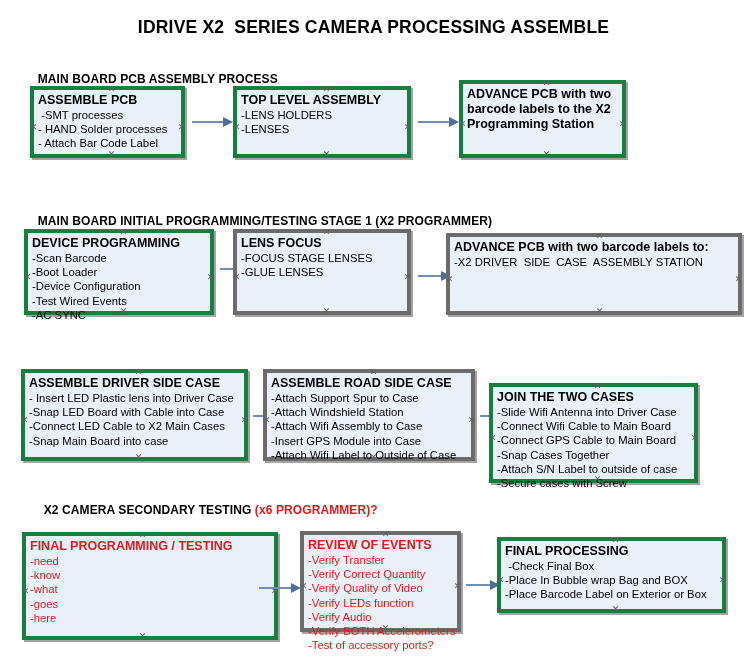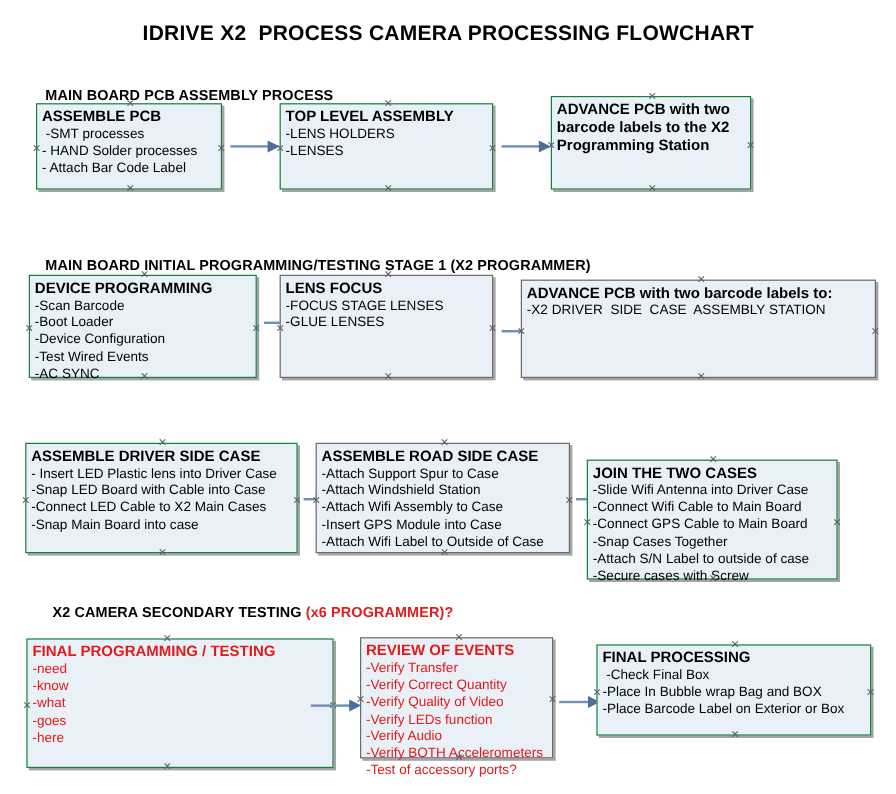--- a/index.html
+++ b/index.html
@@ -36,21 +36,21 @@
     letter-spacing: 0.1px;
     white-space: pre;
   }
   .section-title .red {
     color: #e01b1b;
   }
 
   
   .fbox {
     background: #eaf0f8;
-    border: 1px solid #15803d;
+    border: 4px solid #15803d;
     box-sizing: border-box;
     box-shadow: 2px 2px 0 rgba(90,90,90,0.55);
     padding: 3px 4px 3px 4px;
     overflow: visible;
   }
   .fbox.gray-edge {
     border-color: #6b6b6b;
   }
   .fbox .bx-title {
     font-size: 12.5px;
@@ -96,21 +96,21 @@
     text-align: center;
     user-select: none;
   }
   .xmark::before { content: "\2715"; }
 </style>
 </head>
 <body>
 
 <div id="canvas">
 
-  <div class="abs doc-title">IDRIVE X2  PROCESS CAMERA PROCESSING FLOWCHART</div>
+  <div class="abs doc-title">IDRIVE X2  SERIES CAMERA PROCESSING ASSEMBLE</div>
 
   <div class="abs section-title" style="left:24px; top:58px;">
     <span>MAIN BOARD PCB ASSEMBLY PROCESS</span>
   </div>
 
   <div class="abs fbox" style="left:30px; top:86px; width:155px; height:72px;">
     <div class="bx-title">ASSEMBLE PCB</div>
     <div class="bx-line"> -SMT processes</div>
     <div class="bx-line">- HAND Solder processes</div>
     <div class="bx-line">- Attach Bar Code Label</div>
@@ -166,21 +166,21 @@
     <div class="bx-line">-FOCUS STAGE LENSES</div>
     <div class="bx-line">-GLUE LENSES</div>
     <div class="abs xmark" style="left:85px; top:-5px;"></div>
     <div class="abs xmark" style="left:85px; bottom:-5px;"></div>
     <div class="abs xmark" style="left:-5px; top:40px;"></div>
     <div class="abs xmark" style="right:-5px; top:40px;"></div>
   </div>
 
   <div class="abs conn" style="left:418px; top:275px; width:24px;"></div>
 
-  <div class="abs fbox gray-edge" style="left:434px; top:233px; width:296px; height:82px;">
+  <div class="abs fbox gray-edge" style="left:446px; top:233px; width:296px; height:82px;">
     <div class="bx-title">ADVANCE PCB with two barcode labels to:</div>
     <div class="bx-line">-X2 DRIVER  SIDE  CASE  ASSEMBLY STATION</div>
     <div class="abs xmark" style="left:145px; top:-5px;"></div>
     <div class="abs xmark" style="left:145px; bottom:-5px;"></div>
     <div class="abs xmark" style="left:-5px; top:38px;"></div>
     <div class="abs xmark" style="right:-5px; top:38px;"></div>
   </div>
 
 
   <div class="abs fbox" style="left:21px; top:369px; width:227px; height:92px;">

